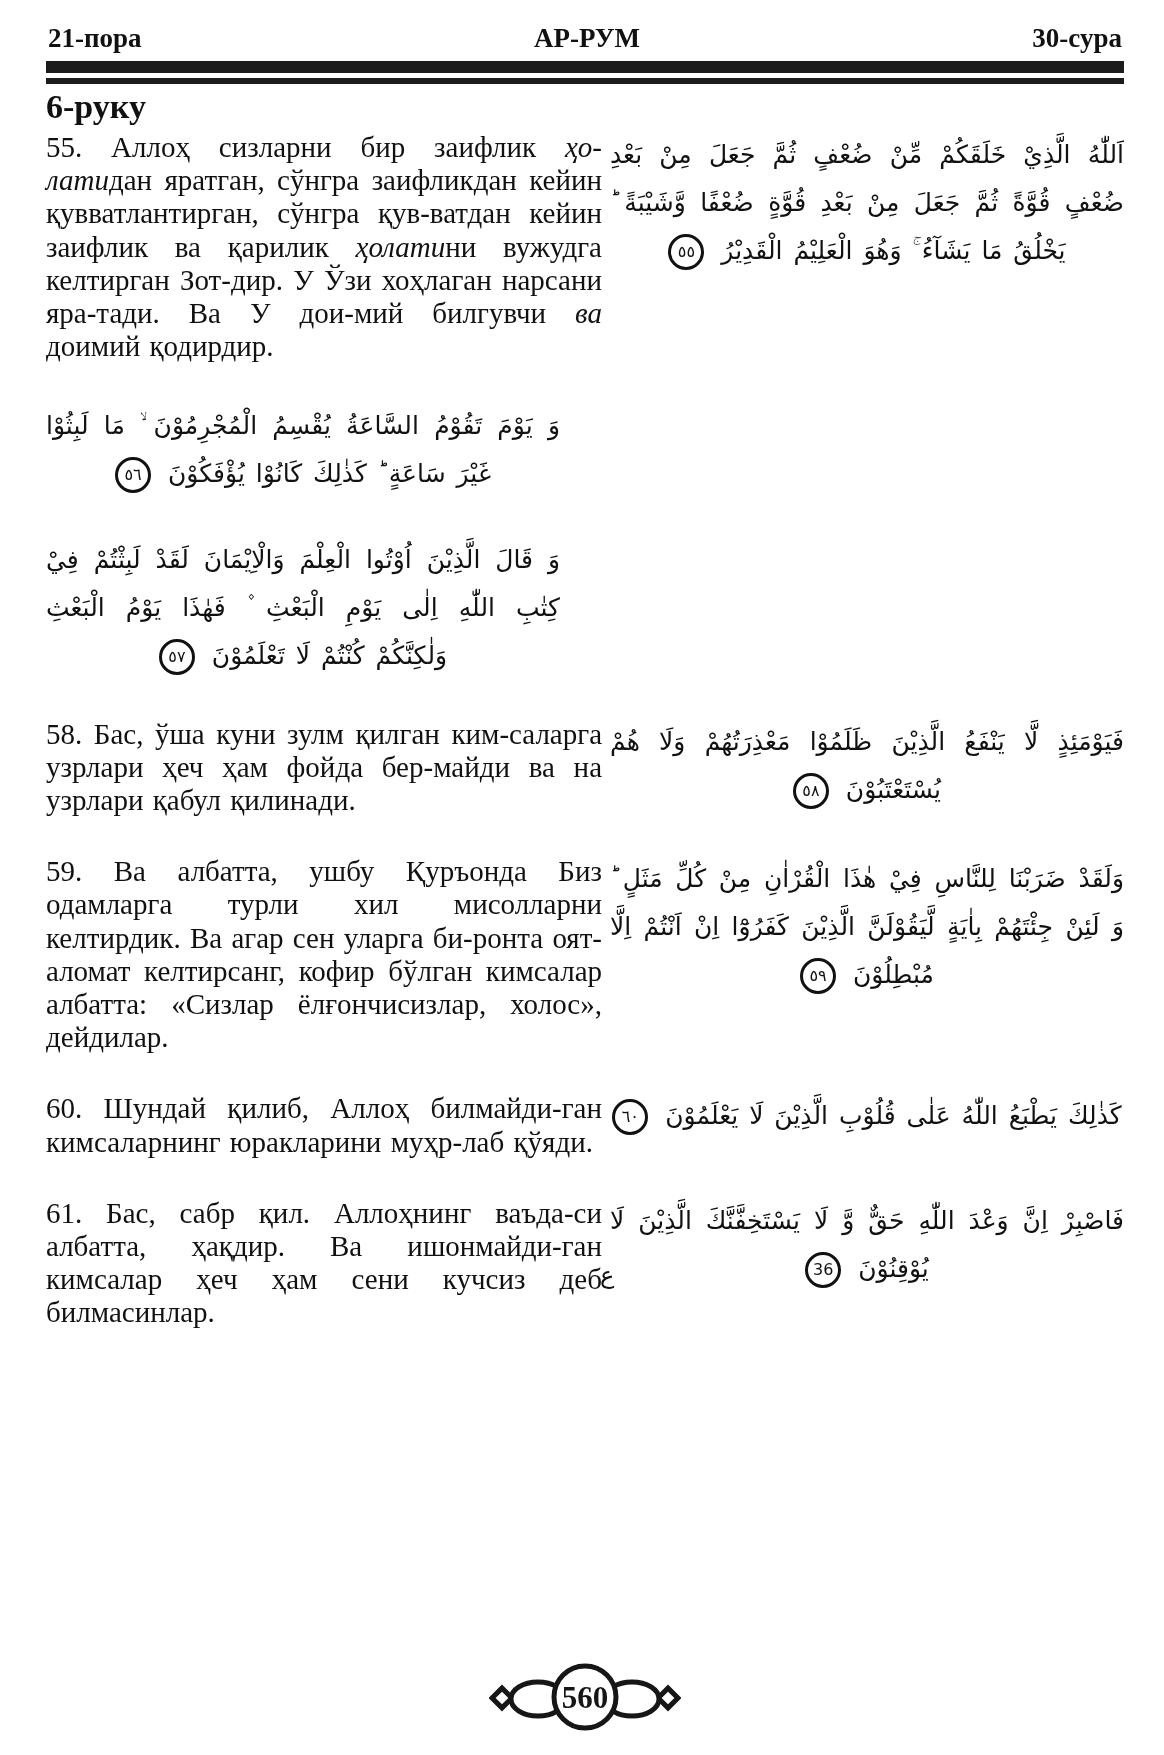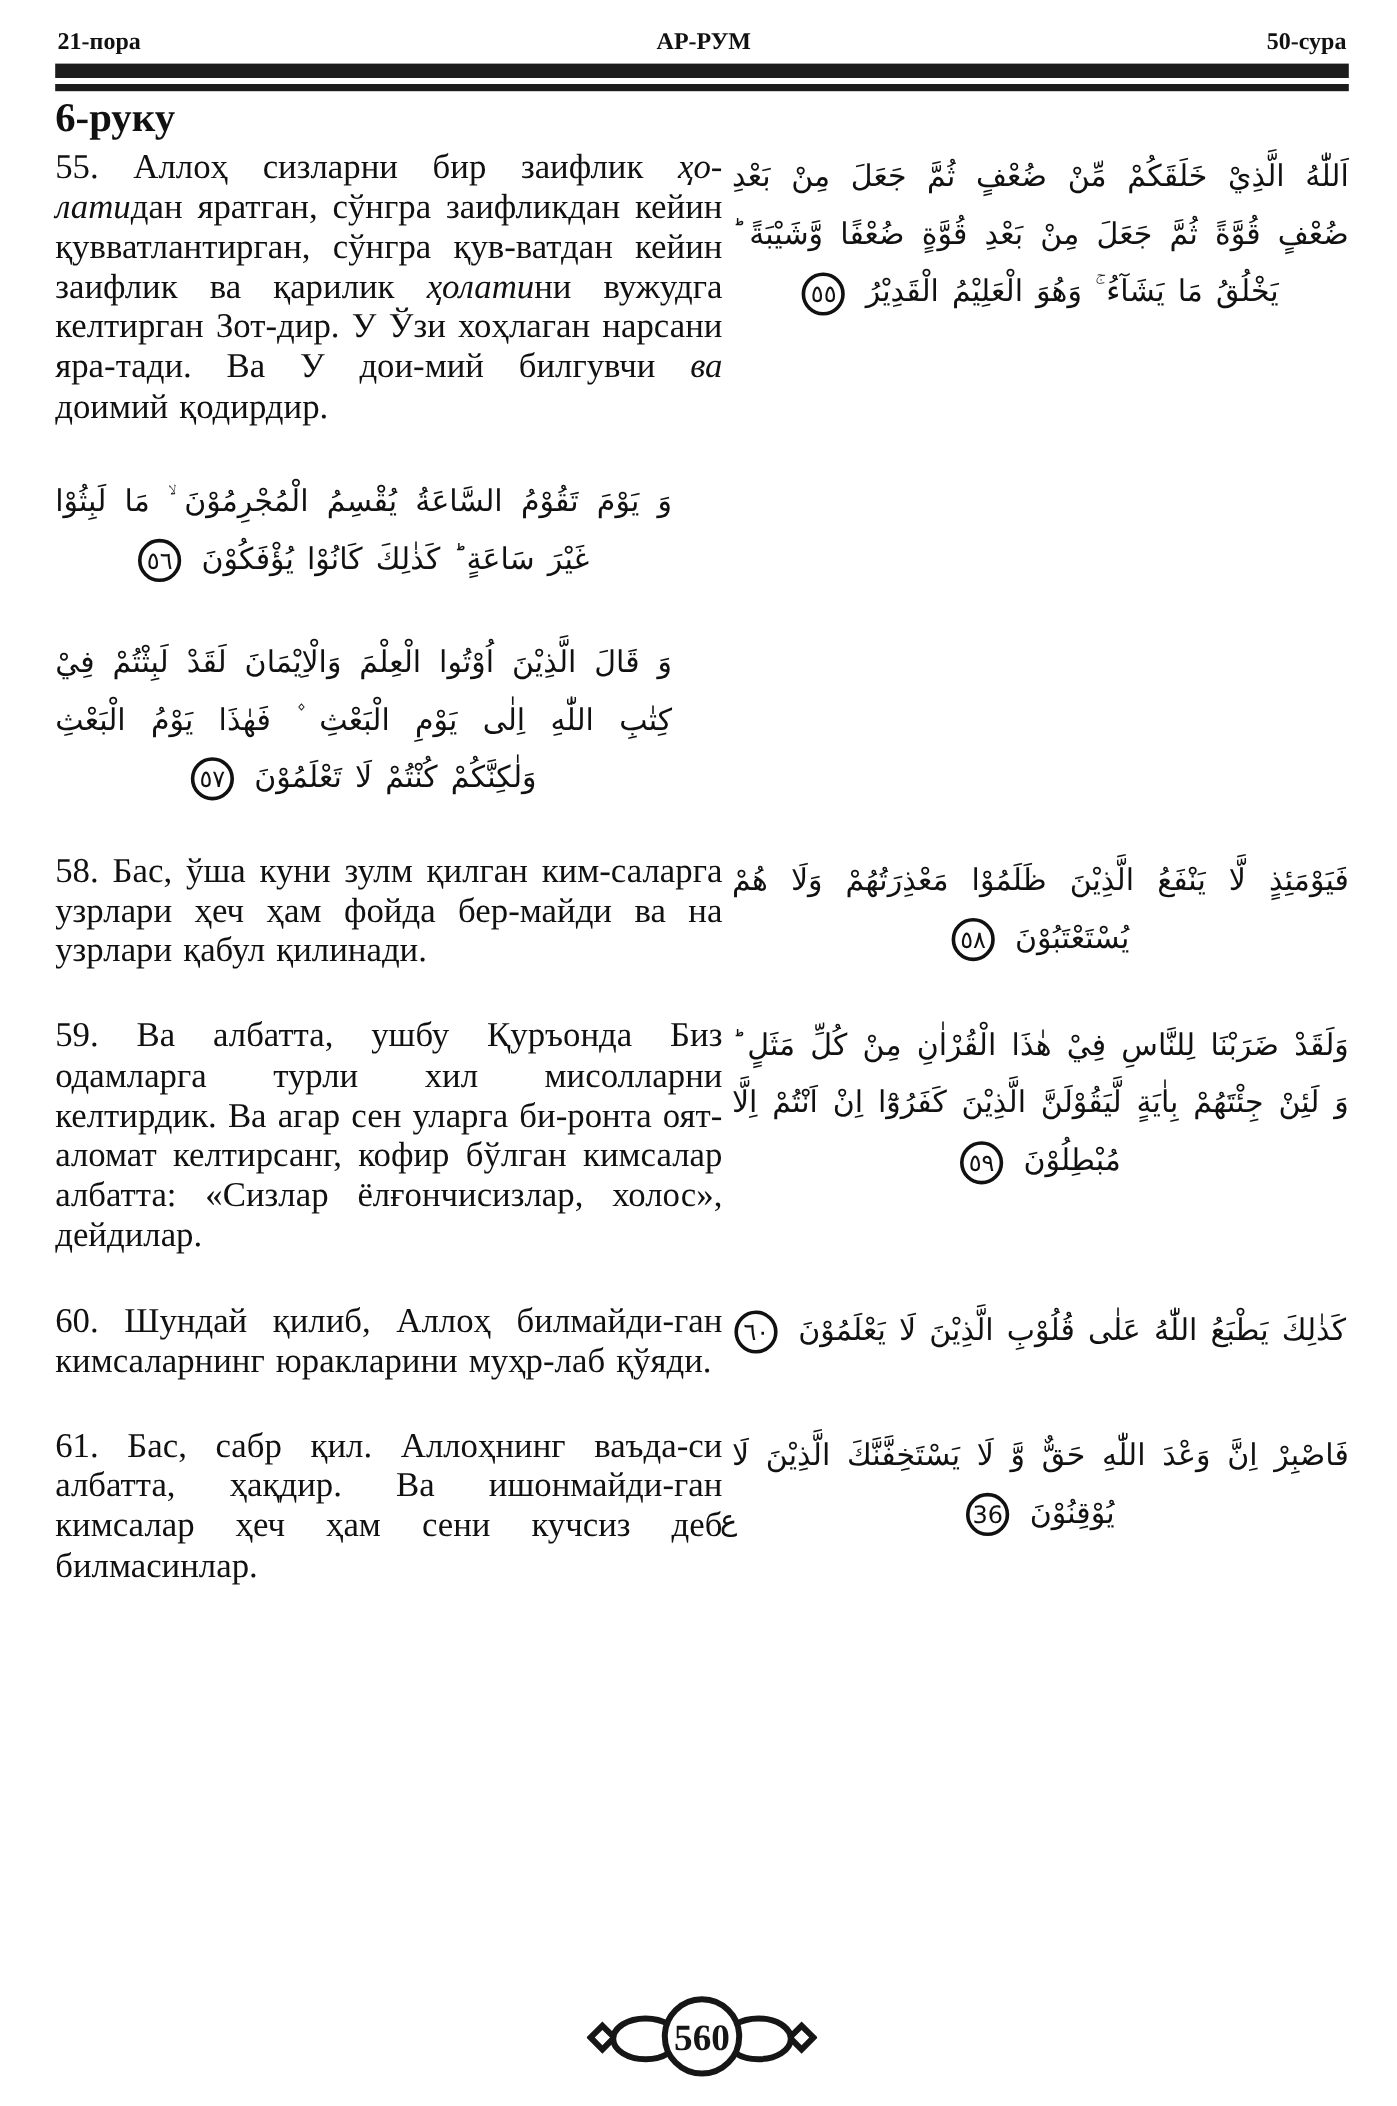--- a/index.html
+++ b/index.html
@@ -21,21 +21,21 @@
     height: 1755px;
     padding: 24px 40px 14px 46px;
     display: flex;
     flex-direction: column;
   }
   .header {
     display: flex;
     justify-content: space-between;
     align-items: baseline;
     font-weight: bold;
-    font-size: 20px;
+    font-size: 27px;
     line-height: 1.1;
     padding: 0 2px;
   }
   .rule {
     margin-top: 7px;
     height: 5px;
     border-top: 12px solid #1c1c1c;
     border-bottom: 6px solid #1c1c1c;
     background: #ffffff;
   }
@@ -78,21 +78,21 @@
     text-align-last: center;
     word-spacing: 3px;
   }
   .verse-badge {
     display: inline-block;
     box-sizing: border-box;
     width: 36px;
     height: 36px;
     border: 3px solid #111;
     border-radius: 50%;
-    font-size: 20px;
+    font-size: 16px;
     line-height: 30px;
     text-align: left;
     vertical-align: middle;
     margin-right: 6px;
     font-family: "DejaVu Sans", sans-serif;
   }
   .ruku-marker {
     position: absolute;
     left: -10px;
     bottom: 6px;
@@ -109,21 +109,21 @@
   }
 </style>
 </head>
 <body>
 
 <div class="page">
 
   <div class="header">
     <span>21-пора</span>
     <span>АР-РУМ</span>
-    <span>50-сура</span>
+    <span>30-сура</span>
   </div>
 
   <div class="rule"></div>
 
   <div class="section-title">6-руку</div>
 
   <div class="verses">
       <div class="verse-row">
         <div class="uzbek"><span>55. Аллоҳ сизларни бир заифлик </span><span class="ital">ҳо-лати</span><span>дан яратган, сўнгра заифликдан кейин қувватлантирган, сўнгра қув-ватдан кейин заифлик ва қарилик </span><span class="ital">ҳолати</span><span>ни вужудга келтирган Зот-дир. У Ўзи хоҳлаган нарсани яра-тади. Ва У дои-мий билгувчи </span><span class="ital">ва</span><span> доимий қодирдир.</span></div>
         <div class="arabic"><span>اَللّٰهُ الَّذِيْ خَلَقَكُمْ مِّنْ ضُعْفٍ ثُمَّ جَعَلَ مِنْ بَعْدِ ضُعْفٍ قُوَّةً ثُمَّ جَعَلَ مِنْ بَعْدِ قُوَّةٍ ضُعْفًا وَّشَيْبَةً ؕ يَخْلُقُ مَا يَشَآءُ ۚ وَهُوَ الْعَلِيْمُ الْقَدِيْرُ </span><span class="verse-badge">٥٥</span></div>

